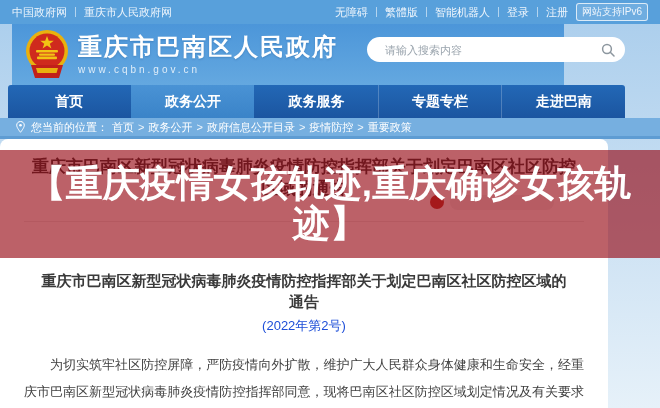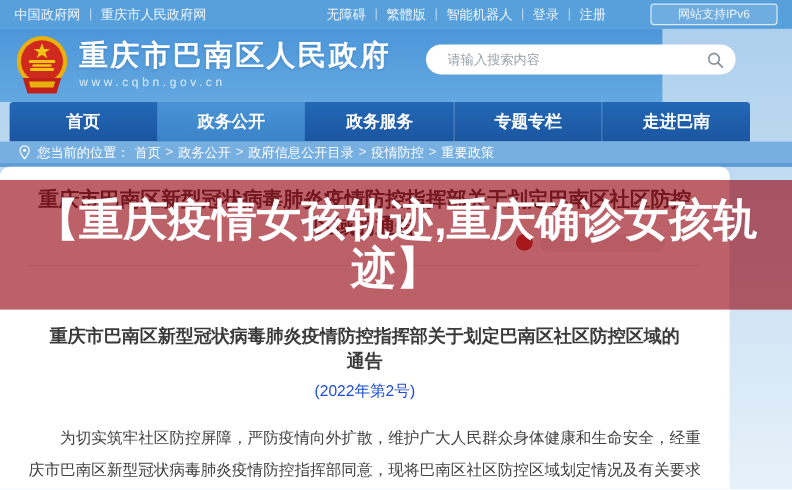--- a/index.html
+++ b/index.html
@@ -4,24 +4,24 @@
 <style>
   html,body{margin:0;padding:0;}
   body{width:660px;height:408px;overflow:hidden;font-family:"Liberation Sans","DejaVu Sans",sans-serif;}
   .screen{position:relative;width:660px;height:408px;background:linear-gradient(180deg,#a9cdec 0%,#cfe3f4 60%,#e6f1f9 100%);overflow:hidden;}
 
   
   .topbar{position:absolute;left:0;top:0;width:660px;height:24px;background:#58a0db;display:flex;align-items:center;justify-content:space-between;padding:0 12px;box-sizing:border-box;font-size:11px;color:#eef5fc;}
   .topbar a{color:#eef5fc;text-decoration:none;cursor:pointer;}
   .tgroup{display:flex;align-items:center;gap:8px;}
   .vsep{width:1px;height:10px;background:rgba(255,255,255,.55);}
-  .ipv6{border:1px solid rgba(255,255,255,.75);background:rgba(255,255,255,.14);border-radius:3px;padding:1px 22px;font-size:10px;margin-left:29px;}
+  .ipv6{border:1px solid rgba(255,255,255,.75);background:rgba(255,255,255,.14);border-radius:3px;padding:1px 5px;font-size:10px;}
 
   
-  .header{position:absolute;left:0;top:24px;width:552px;height:61px;background:linear-gradient(180deg,#4c96d9,#64a8e0);}
+  .header{position:absolute;left:12px;top:24px;width:552px;height:61px;background:linear-gradient(180deg,#4c96d9,#64a8e0);}
   .emblem{position:absolute;left:12px;top:5px;width:46px;height:50px;}
   .titles{position:absolute;left:66px;top:9px;}
   .site-name{font-size:24px;font-weight:bold;color:#fff;letter-spacing:2px;text-shadow:0 1px 2px rgba(0,60,120,.25);line-height:28px;}
   .site-url{font-size:10px;color:rgba(255,255,255,.8);letter-spacing:3px;margin-top:3px;}
   .search{position:absolute;left:355px;top:13px;width:258px;height:25px;background:#fff;border-radius:13px;display:flex;align-items:center;padding:0 10px 0 16px;box-sizing:border-box;gap:48px;}
   .search input{flex:1;border:none;outline:none;font-size:11px;color:#333;background:transparent;font-family:inherit;}
   .search input::placeholder{color:#9aa4ad;}
   .search svg{flex:0 0 auto;}
 
   

